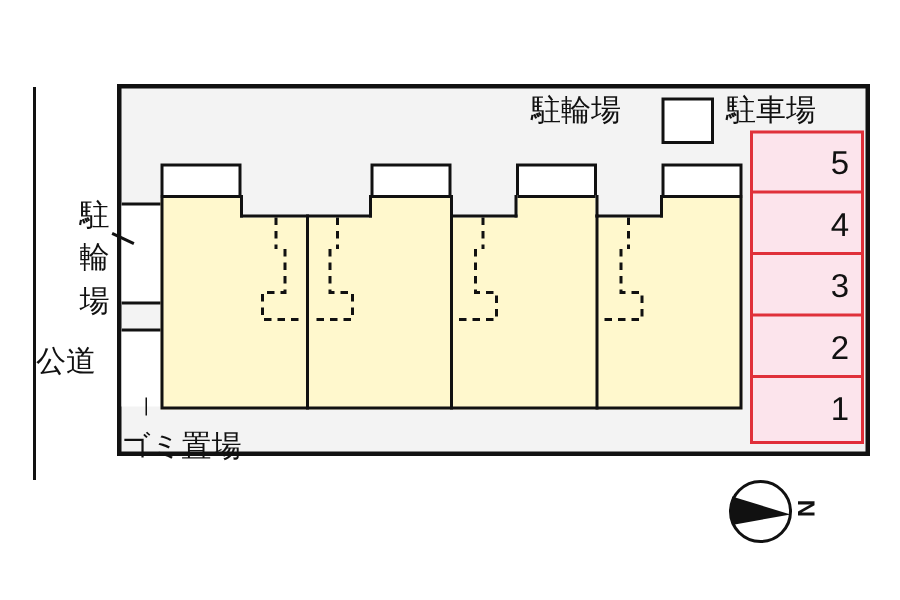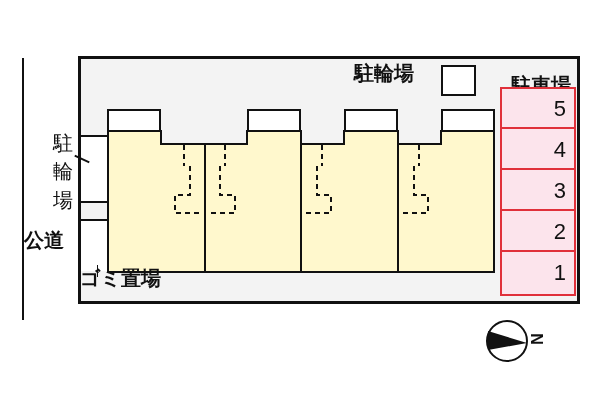--- a/index.html
+++ b/index.html
@@ -1,19 +1,19 @@
 <!DOCTYPE html>
 <html><head>
 <meta charset="utf-8">
 <style>
   html, body { margin: 0; padding: 0; background: #ffffff; }
   body { width: 600px; height: 400px; position: relative; overflow: hidden;
          font-family: "DejaVu Sans", sans-serif; }
   .abs { position: absolute; }
-  .label { position: absolute; font-size: 20px; color: #111; line-height: 1; white-space: nowrap; font-weight: bold; }
+  .label { position: absolute; font-size: 20px; color: #111; line-height: 1; white-space: nowrap; }
   .vlabel { position: absolute; font-size: 20px; color: #111; line-height: 24px; width: 22px; text-align: center; }
   .stall { position: absolute; left: 0; width: 72px; height: 40px; border-bottom: 2px solid #e0303a;
            box-sizing: border-box; }
   .stall span { position: absolute; right: 8px; top: 7px; font-size: 22px; color: #111; font-family: "Liberation Sans", sans-serif; }
 </style>
 </head>
 <body>
 
 <div class="abs" style="left:22px; top:58px; width:2px; height:262px; background:#111;"></div>
 <div class="label" style="left:24px; top:230px;text-align:right;">公道</div>
@@ -45,26 +45,26 @@
 <svg class="abs" style="left:0; top:0;" width="600" height="400">
   <g fill="none" stroke="#111" stroke-width="2" stroke-dasharray="5,4">
     <path d="M184 145 V166 M190 166 V195 H175 V213 H200"></path>
     <path d="M225 145 V166 M220 166 V195 H235 V213 H211"></path>
     <path d="M322 145 V166 M317 166 V195 H331 V213 H306"></path>
     <path d="M419 145 V166 M414 166 V195 H428 V213 H403"></path>
   </g>
 </svg>
 
 <div class="abs" style="left:97px; top:265px; width:1px; height:12px; background:#111;"></div>
-<div class="label" style="left:80px; top:268px;text-align:right;">ゴミ置場</div>
+<div class="label" style="left:80px; top:287px;text-align:right;">ゴミ置場</div>
 
 <div class="label" style="left:354px; top:63px;">駐輪場</div>
 <div class="abs" style="left:441px; top:65px; width:35px; height:31px; background:#fff; border:2px solid #111; box-sizing:border-box;"></div>
 
-<div class="label" style="left:511px; top:63px;margin-top:12px;">駐車場</div>
+<div class="label" style="left:484px; top:63px;">駐車場</div>
 <div class="abs" style="left:500px; top:87px; width:76px; height:209px; background:#fce4ec; border:2px solid #e0303a; box-sizing:border-box;">
   <div class="stall" style="top:0;">
       <span>5</span>
     </div>
   <div class="stall" style="top:41px;">
       <span>4</span>
     </div>
   <div class="stall" style="top:82px;">
       <span>3</span>
     </div>

